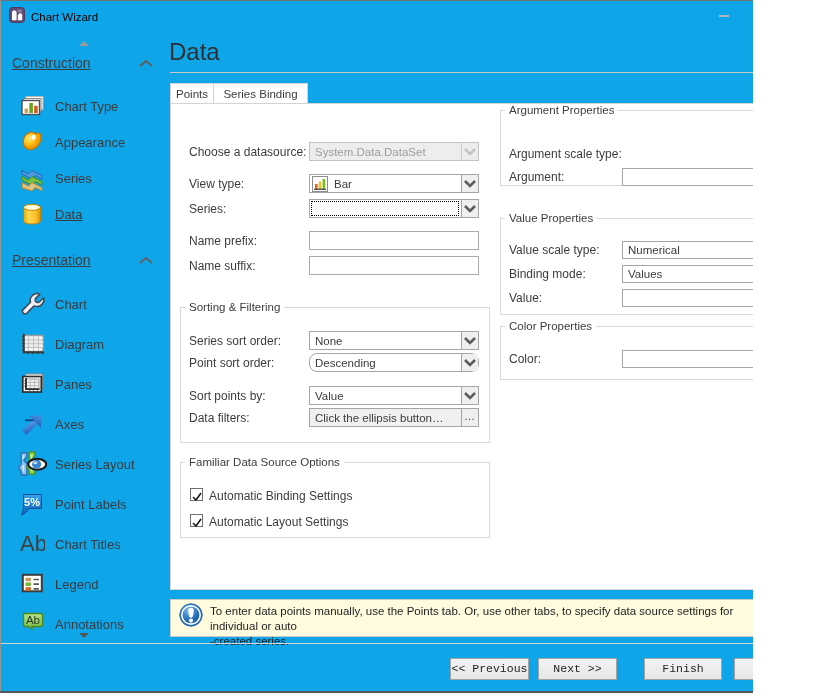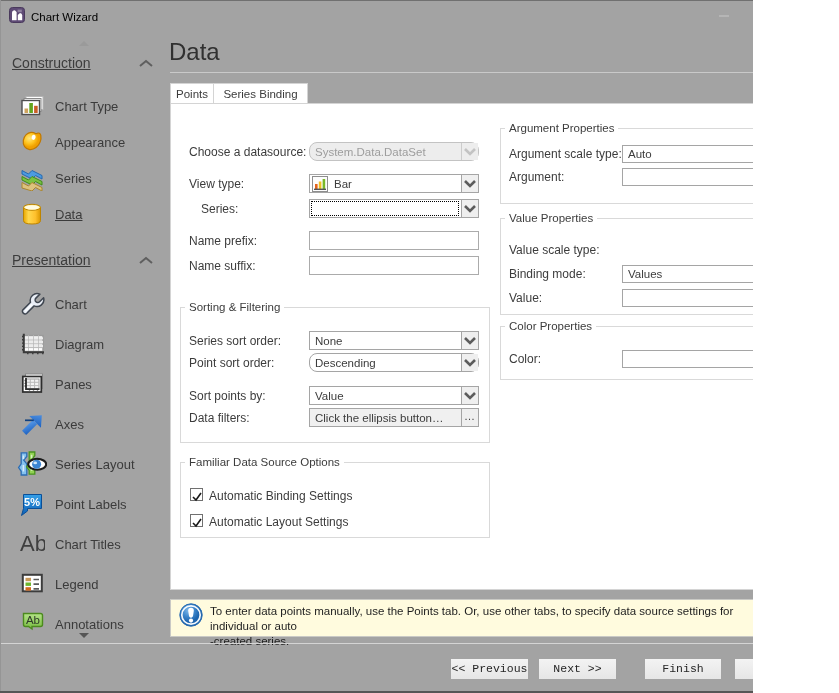--- a/index.html
+++ b/index.html
@@ -1,17 +1,17 @@
 <!DOCTYPE html>
 <html><head>
 <meta charset="utf-8">
 <style>
   * { margin:0; padding:0; box-sizing:border-box; }
   html,body { width:839px; height:693px; background:#fff; font-family:"Liberation Sans", sans-serif; }
-  #win { position:absolute; left:0; top:0; width:753px; height:693px; background:#a3a3a3; overflow:hidden; }
+  #win { position:absolute; left:0; top:0; width:753px; height:693px; background:#0ea5e9; overflow:hidden; }
   .abs { position:absolute; }
   .lbl { position:absolute; font-size:12px; color:#3c3c3c; white-space:nowrap; }
   
   #b-top { left:0; top:0; width:839px; height:1px; background:#707070; }
   #b-left { left:0; top:0; width:1px; height:693px; background:#959595; }
   #b-right { left:837px; top:0; width:2px; height:693px; background:#565656; }
   #b-bottom { left:0; top:691px; width:839px; height:2px; background:#565656; }
 
   
   #title-text { left:31px; top:11px; font-size:11.5px; color:#000; }
@@ -215,21 +215,21 @@
   </svg>
 
   <div class="abs" id="hd">Data</div>
   <div class="abs" id="hd-rule"></div>
 
   <div class="abs" id="page"></div>
   <div class="tab" style="left:170px; width:44px;">Points</div>
   <div class="tab" style="left:213px; width:95px;">Series Binding</div>
 
   <div class="lbl" style="left:189px; top:145px;">Choose a datasource:</div>
-  <div class="combo dis" style="left:309px; top:142px; width:170px; height:19px;border-radius:8px;">
+  <div class="combo dis" style="left:309px; top:142px; width:170px; height:19px;">
       <div class="tx">System.Data.DataSet</div>
       <div class="btn">
         <svg width="14" height="10" viewBox="0 0 14 10">
           <path d="M2,2 L7,7 L12,2" stroke="#c3c3c3" stroke-width="2.6" fill="none"></path>
         </svg>
       </div>
     </div>
   <div class="lbl" style="left:189px; top:177px;">View type:</div>
   <div class="combo" style="left:309px; top:174px; width:170px; height:19px;">
       <div class="tx" style="left:24px;">Bar</div>
@@ -239,21 +239,21 @@
         </svg>
       </div>
       <svg style="position:absolute; left:2px; top:1px;" width="16" height="16" viewBox="0 0 16 16">
         <rect x="0.5" y="0.5" width="15" height="15" fill="#fdfdfd" stroke="#8e8e8e"></rect>
         <rect x="3" y="8" width="2.6" height="5" fill="#e4641e"></rect>
         <rect x="6.8" y="5.5" width="2.6" height="7.5" fill="#f0c020"></rect>
         <rect x="10.6" y="3" width="2.6" height="10" fill="#7ab828"></rect>
         <rect x="2" y="12.6" width="12" height="1.4" fill="#555"></rect>
       </svg>
     </div>
-  <div class="lbl" style="left:189px; top:202px;margin-left:12px;">Series:</div>
+  <div class="lbl" style="left:189px; top:202px;">Series:</div>
   <div class="combo" style="left:309px; top:199px; width:170px; height:19px;">
       <div class="abs" style="left:1px;top:1px;right:19px;bottom:1px;border:1px dotted #000;"></div>
       <div class="btn">
         <svg width="14" height="10" viewBox="0 0 14 10">
           <path d="M2,2 L7,7 L12,2" stroke="#5c5c5c" stroke-width="2.6" fill="none"></path>
         </svg>
       </div>
     </div>
   <div class="lbl" style="left:189px; top:234px;">Name prefix:</div>
   <div class="input" style="left:309px; top:231px; width:170px; height:19px;"></div>
@@ -301,45 +301,45 @@
     </div>
   <div class="cb" style="left:190px; top:488px;"><svg width="12" height="12" viewBox="0 0 12 12">
         <path d="M2,6 L5,9 L10,2" stroke="#1a1a1a" stroke-width="1.6" fill="none"></path>
       </svg></div>
   <div class="lbl" style="left:209px; top:489px;">Automatic Binding Settings</div>
   <div class="cb" style="left:190px; top:514px;"><svg width="12" height="12" viewBox="0 0 12 12">
         <path d="M2,6 L5,9 L10,2" stroke="#1a1a1a" stroke-width="1.6" fill="none"></path>
       </svg></div>
   <div class="lbl" style="left:209px; top:515px;">Automatic Layout Settings</div>
 
-  <div class="grp" style="left:500px; top:128px; width:322px; height:76px;">
+  <div class="grp" style="left:500px; top:110px; width:322px; height:76px;">
       <span>Argument Properties</span>
     </div>
   <div class="lbl" style="left:509px; top:147px;">Argument scale type:</div>
-  <div class="combo" style="left:622px; top:145px; width:187px; height:18px;">
-      <div class="tx">Auto</div>
-      <div class="btn">
-        <svg width="14" height="10" viewBox="0 0 14 10">
-          <path d="M2,2 L7,7 L12,2" stroke="#8e8e8e" stroke-width="2.6" fill="none"></path>
-        </svg>
-      </div>
-    </div>
   <div class="lbl" style="left:509px; top:170px;">Argument:</div>
   <div class="combo" style="left:622px; top:168px; width:187px; height:18px;">
       <div class="btn">
         <svg width="14" height="10" viewBox="0 0 14 10">
           <path d="M2,2 L7,7 L12,2" stroke="#8e8e8e" stroke-width="2.6" fill="none"></path>
         </svg>
       </div>
     </div>
 
   <div class="grp" style="left:500px; top:218px; width:322px; height:97px;">
       <span>Value Properties</span>
     </div>
   <div class="lbl" style="left:509px; top:243px;">Value scale type:</div>
+  <div class="combo" style="left:622px; top:241px; width:187px; height:18px;">
+      <div class="tx">Numerical</div>
+      <div class="btn">
+        <svg width="14" height="10" viewBox="0 0 14 10">
+          <path d="M2,2 L7,7 L12,2" stroke="#8e8e8e" stroke-width="2.6" fill="none"></path>
+        </svg>
+      </div>
+    </div>
   <div class="lbl" style="left:509px; top:267px;">Binding mode:</div>
   <div class="combo" style="left:622px; top:265px; width:187px; height:18px;">
       <div class="tx">Values</div>
       <div class="btn">
         <svg width="14" height="10" viewBox="0 0 14 10">
           <path d="M2,2 L7,7 L12,2" stroke="#8e8e8e" stroke-width="2.6" fill="none"></path>
         </svg>
       </div>
     </div>
   <div class="lbl" style="left:509px; top:291px;">Value:</div>

